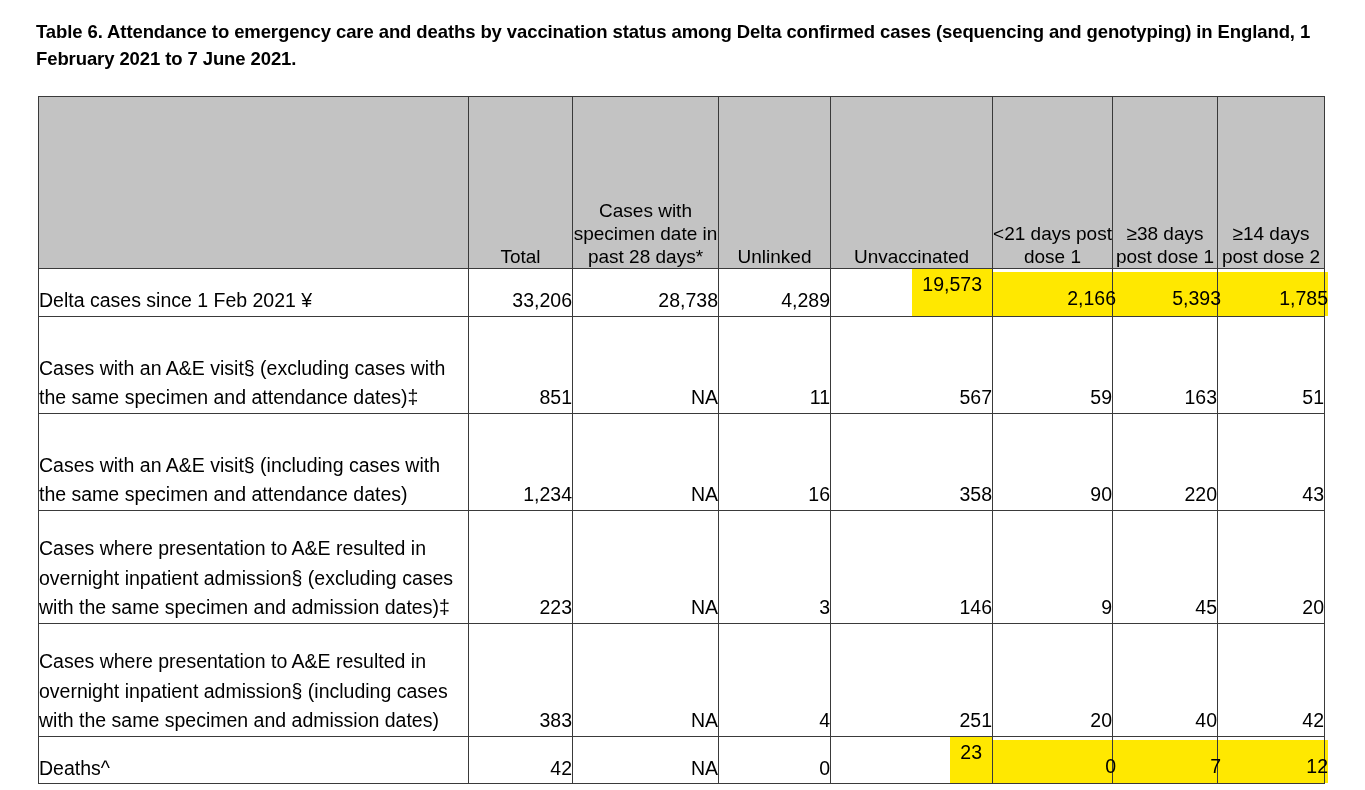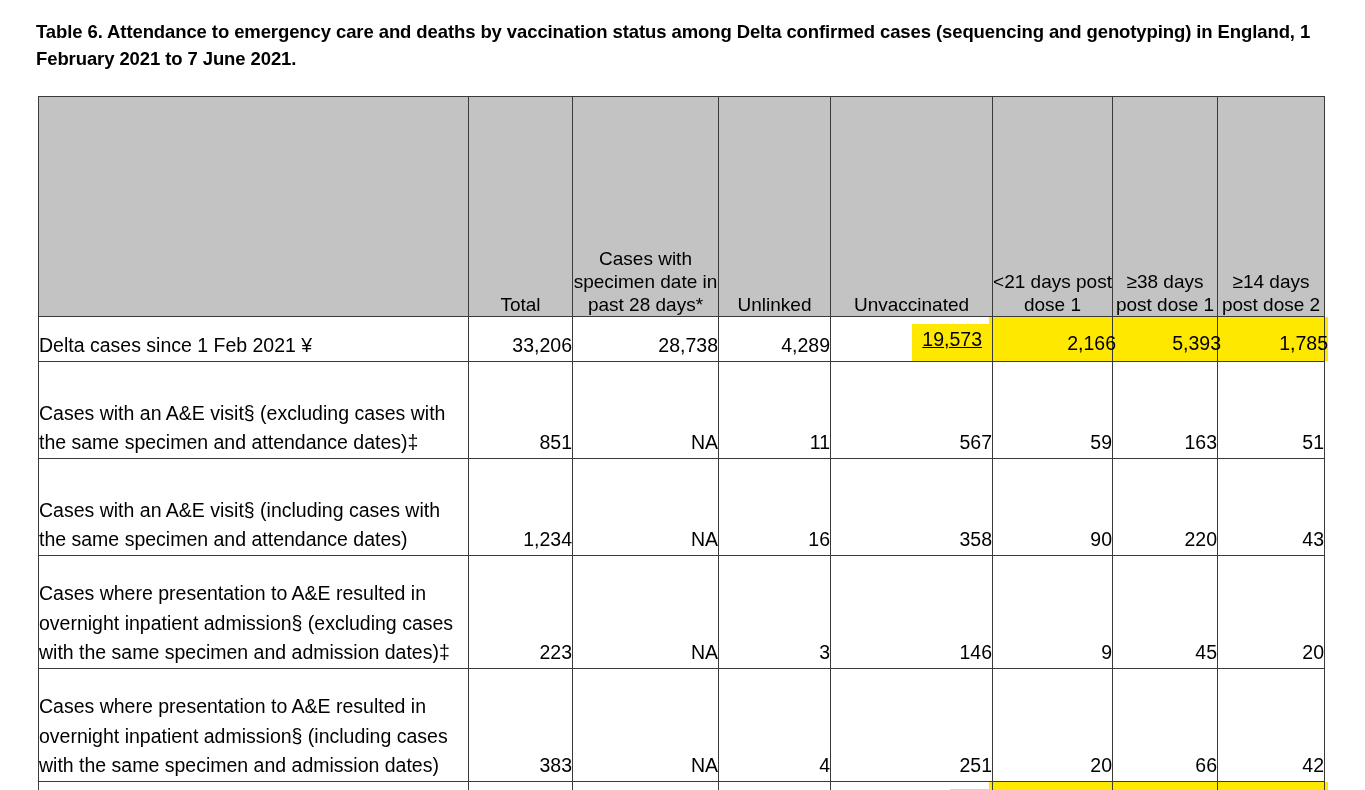--- a/index.html
+++ b/index.html
@@ -44,21 +44,21 @@
     border: 1.6px solid #3a3a3a;
     padding: 0;
     vertical-align: bottom;
     font-weight: normal;
   }
   thead th {
     background: #c3c3c3;
     font-weight: bold;
     text-align: center;
     vertical-align: middle;
-    height: 220px;
+    height: 172px;
     font-size: 19px;
     line-height: 23px;
     padding: 2px 4px;
     box-sizing: border-box;
   }
   thead th.corner {
     background: #c3c3c3;
   }
   td.label {
     text-align: left;
@@ -70,22 +70,21 @@
   td.num {
     text-align: right;
     padding: 0 4px 3px 4px;
     line-height: 29.5px;
     font-size: 19.5px;
     vertical-align: bottom;
   }
   .hl {
     background: #ffe800;
     display: inline-block;
-    padding: 1px 10px 6px 10px;
-    text-decoration: underline;
+    padding: 1px 10px 16px 10px;
   }
   .hl-wide {
     background: #ffe800;
     display: block;
     margin: 0 -4px;
     padding: 12px 0 2px 0;
   }
   
   col.c0 { width: 430px; }
   col.c1 { width: 104px; }
@@ -181,21 +180,21 @@
         <td class="num">20</td>
       </tr>
 
       <tr class="r-tall2">
         <td class="label">Cases where presentation to A&amp;E resulted in overnight inpatient admission§ (including cases with the same specimen and admission dates)</td>
         <td class="num">383</td>
         <td class="num">NA</td>
         <td class="num">4</td>
         <td class="num">251</td>
         <td class="num">20</td>
-        <td class="num">66</td>
+        <td class="num">40</td>
         <td class="num">42</td>
       </tr>
 
       <tr class="r-short">
         <td class="label">Deaths^</td>
         <td class="num">42</td>
         <td class="num">NA</td>
         <td class="num">0</td>
         <td class="num"><span class="hl">23</span></td>
         <td class="num">

